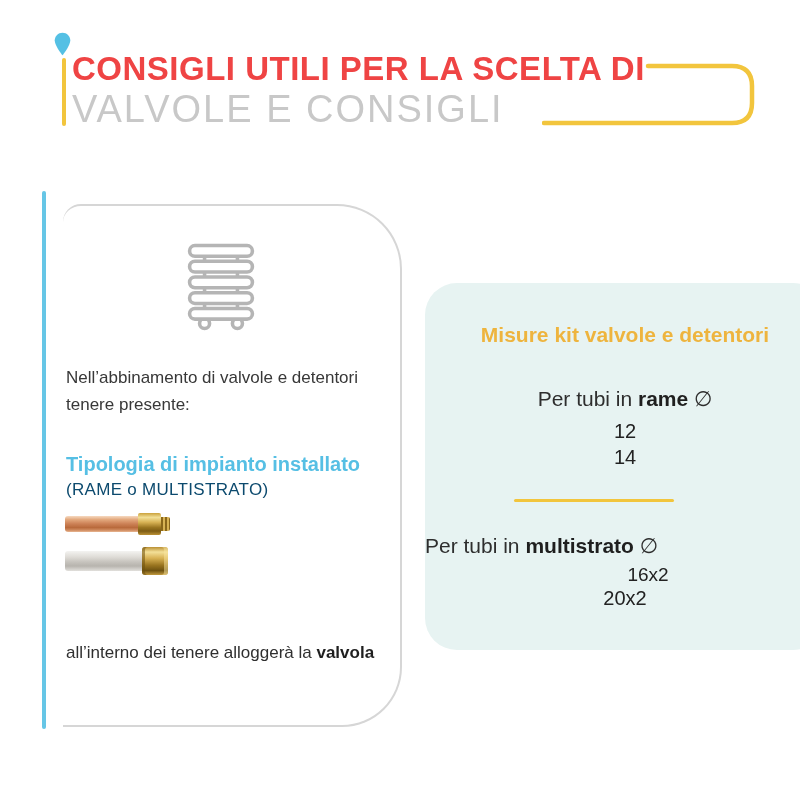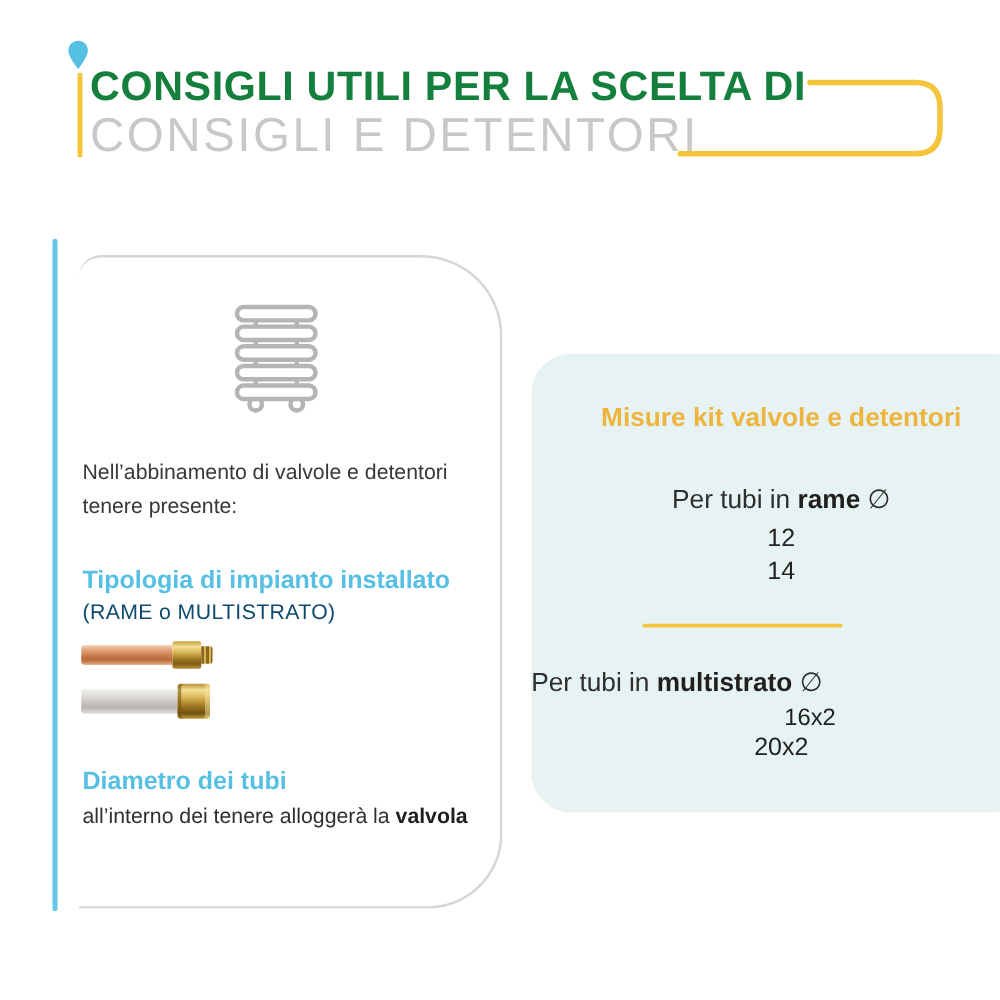--- a/index.html
+++ b/index.html
@@ -14,21 +14,21 @@
 
   
   .pin { position:absolute; left:54px; top:32px; width:17px; height:24px; }
   .accent-vline {
     position:absolute; left:62px; top:58px; width:4px; height:68px;
     background:#f2c53d; border-radius:2px;
   }
   .page-title {
     position:absolute; left:72px; top:50px; width:600px;
     font-size:33px; font-weight:800; letter-spacing:0.5px;
-    color:#15803d; white-space:nowrap;
+    color:#ef4444; white-space:nowrap;
   }
   .page-subtitle {
     position:absolute; left:72px; top:88px; width:600px;
     font-size:38px; font-weight:300; letter-spacing:2px;
     color:#c8c8c8; white-space:nowrap;
   }
   .title-bracket { position:absolute; left:542px; top:58px; width:220px; height:70px; }
 
   
   .left-vline {
@@ -106,21 +106,21 @@
   .dia { font-family:"DejaVu Sans", sans-serif; font-weight:400; }
 </style>
 </head>
 <body>
 
 <svg class="pin" viewBox="0 0 24 32">
   <path d="M12 0C5.9 0 1 4.9 1 11c0 7.3 11 21 11 21s11-13.7 11-21C23 4.9 18.1 0 12 0z" fill="#54c0e4"></path>
 </svg>
 <div class="accent-vline"></div>
 <h1 class="page-title">CONSIGLI UTILI PER LA SCELTA DI</h1>
-<h2 class="page-subtitle">CONSIGLI E DETENTORI</h2>
+<h2 class="page-subtitle">VALVOLE E CONSIGLI</h2>
 <svg class="title-bracket" viewBox="0 0 220 70">
   <path d="M106 8 H190 Q210 8 210 28 V45 Q210 65 190 65 H2" fill="none" stroke="#f2c53d" stroke-width="4.5" stroke-linecap="round"></path>
 </svg>
 
 <div class="left-vline"></div>
 
 <div class="left-card">
 
   <svg class="radiator" viewBox="0 0 100 126">
     <g stroke="#b5b5b5" stroke-width="5" fill="none">
@@ -147,21 +147,20 @@
   <div class="pipe-row pipe-copper">
     <div class="tube-copper"></div>
     <div class="fitting-copper"></div>
     <div class="nipple-copper"></div>
   </div>
   <div class="pipe-row pipe-multi">
     <div class="tube-multi"></div>
     <div class="fitting-multi"></div>
   </div>
 
-  <div class="sec2-title">Diametro dei tubi</div>
   <div class="sec2-sub">
     <span>all’interno dei tenere alloggerà la </span><b class="material">valvola</b>
   </div>
 </div>
 
 <div class="right-card">
   <div class="rc-title">Misure kit valvole e detentori</div>
 
   <div class="rc-label1">
     <span>Per tubi in </span><b class="material">rame</b>

